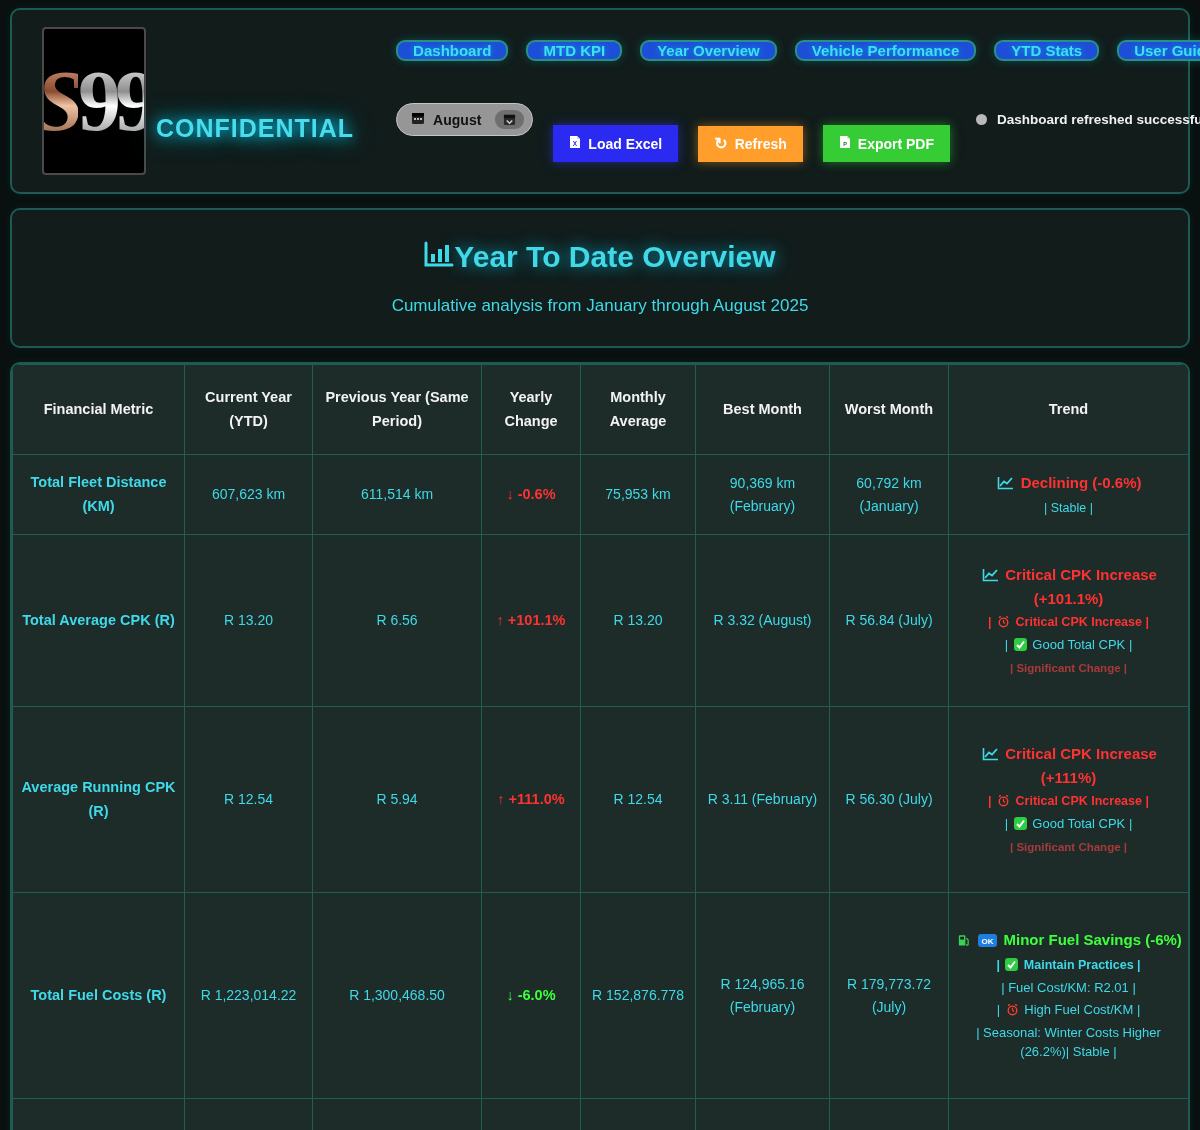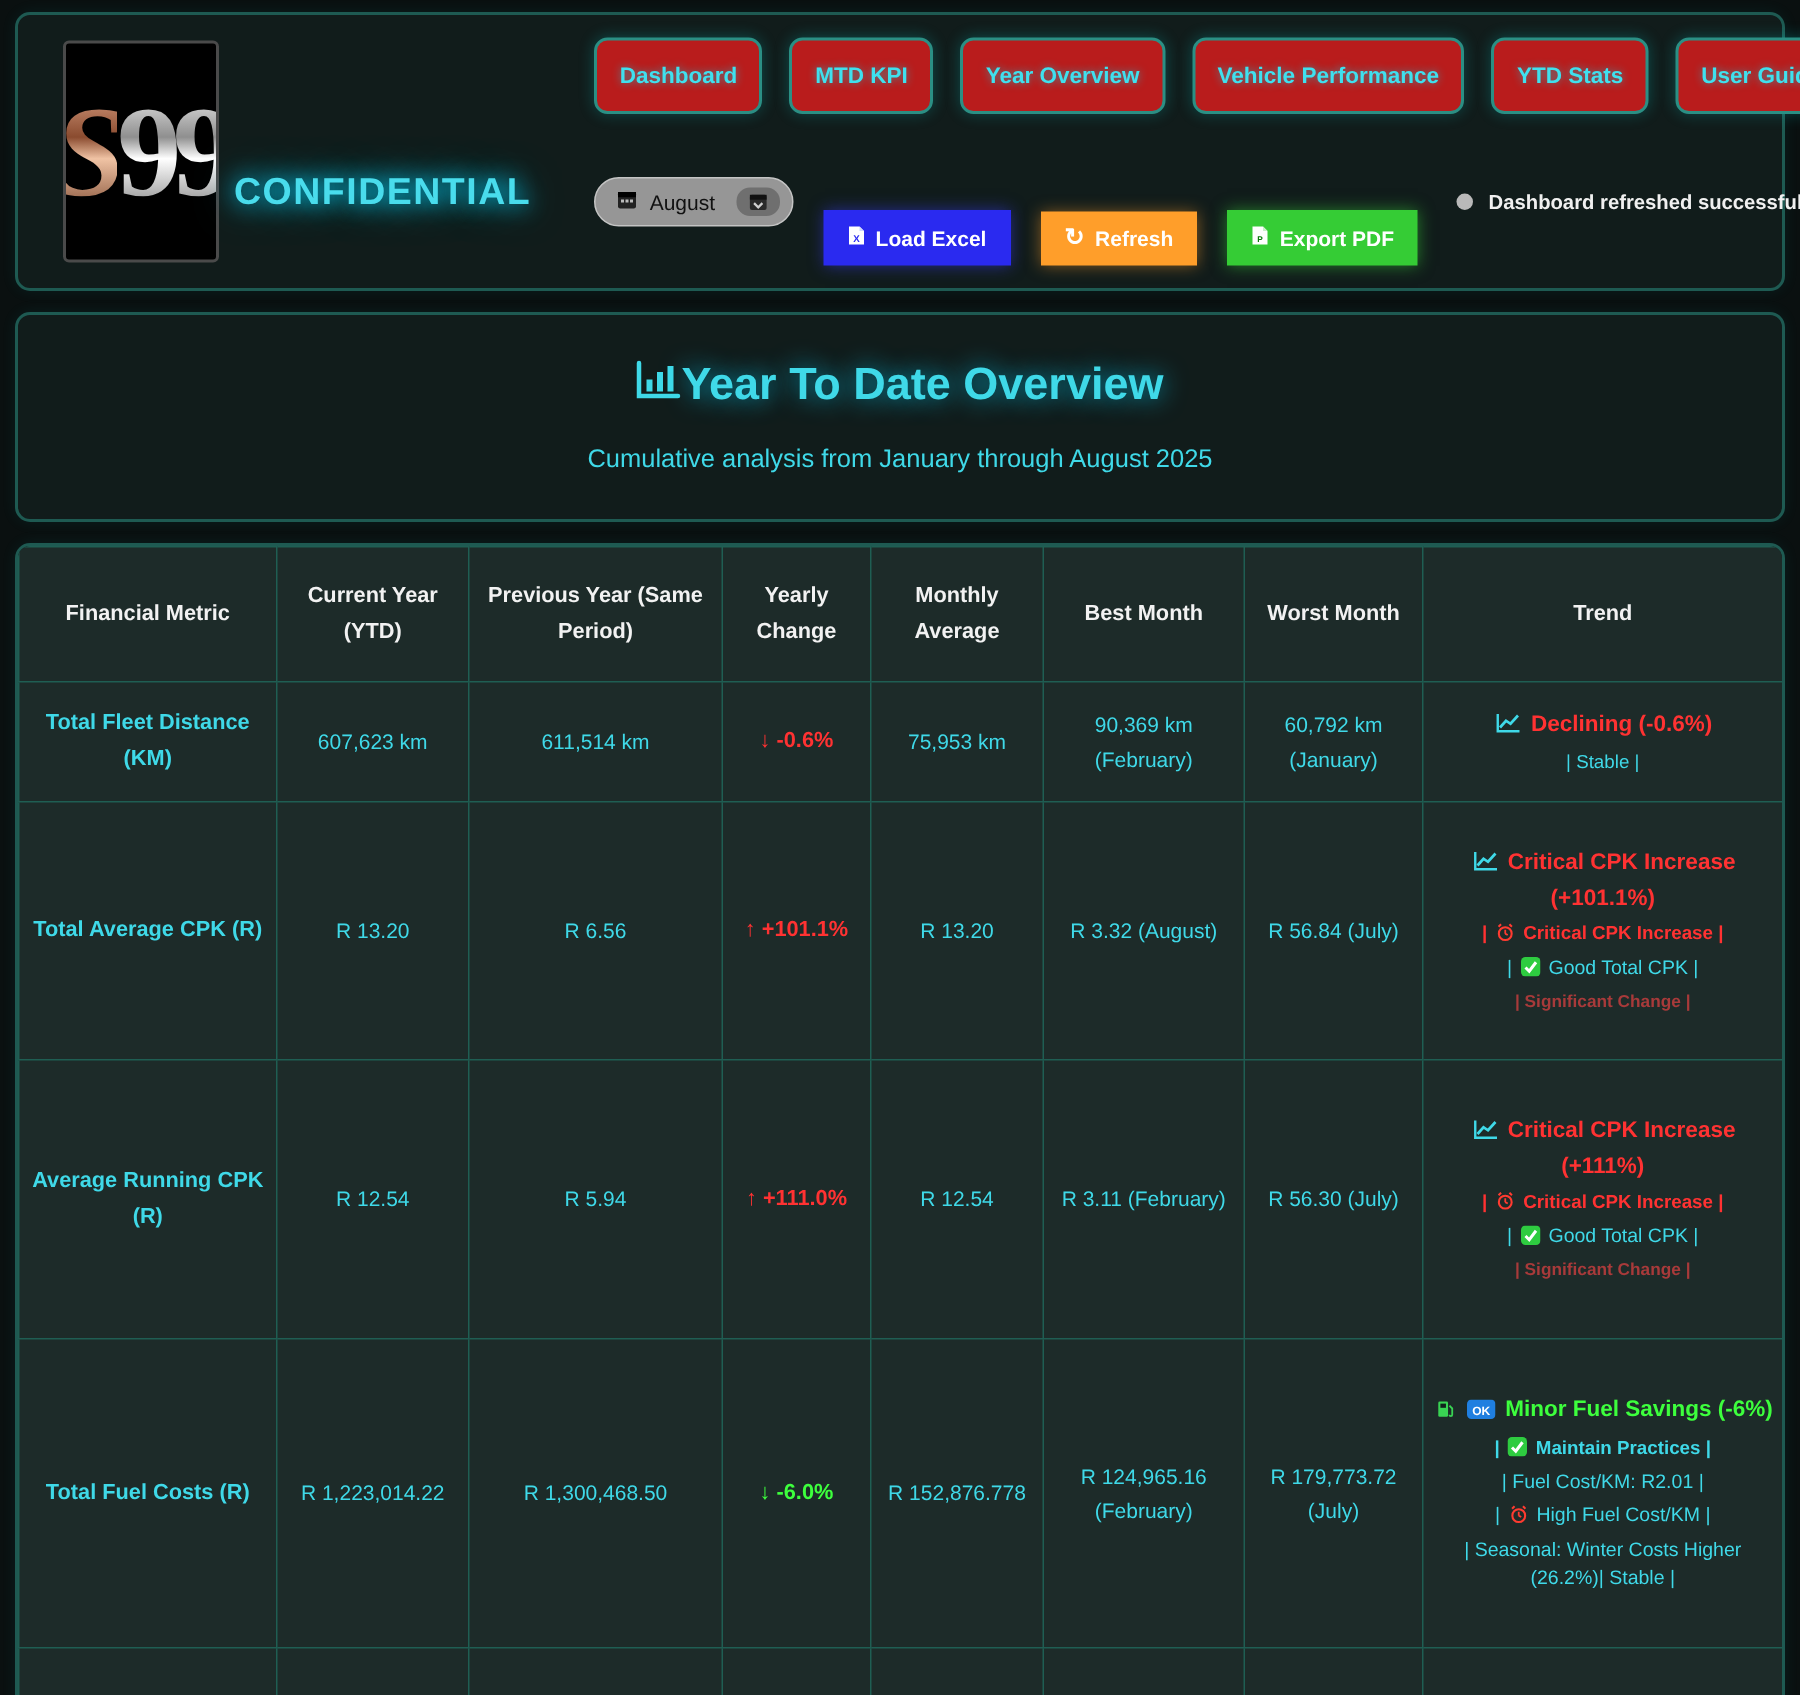--- a/index.html
+++ b/index.html
@@ -31,30 +31,30 @@
     -webkit-background-clip:text; background-clip:text; color:transparent;
   }
   .confidential {
     margin:54px 0 0 10px; font-size:25px; font-weight:bold; letter-spacing:1px;
     color:#49dcec; text-shadow:0 0 14px #00d5ff, 0 0 26px rgba(0,213,255,.6);
     flex:0 0 auto;
   }
   .header-right { margin-left:42px; display:flex; flex-direction:column; gap:16px; }
   .nav-row { display:flex; gap:18px; align-items:center; flex-wrap:nowrap; }
   .nav-btn {
-    background:#b91c1c; border:2px solid #2b8f84; border-radius:9px;
-    color:#3fe0ee; font-weight:bold; font-size:15px; padding:15px 15px; cursor:pointer;
+    background:#1d4ed8; border:2px solid #2b8f84; border-radius:9px;
+    color:#3fe0ee; font-weight:bold; font-size:15px; padding:0 15px; cursor:pointer;
     font-family:"Liberation Sans", sans-serif;
     box-shadow:0 0 10px rgba(0,220,220,.25); text-shadow:0 0 6px rgba(0,220,240,.6);
     white-space:nowrap;
   }
   .ctrl-row { display:flex; gap:20px; align-items:center; }
   .month-pill {
     background:#969696; border-radius:18px; padding:6px 8px 6px 14px;
-    display:flex; align-items:center; gap:8px; color:#111; font-weight:normal; font-size:14px; cursor:pointer;
+    display:flex; align-items:center; gap:8px; color:#111; font-weight:bold; font-size:14px; cursor:pointer;
     border:1px solid #c4c4c4; min-width:108px;
   }
   .month-pill .seg {
     background:#6f6f6f; border-radius:9px; padding:3px 8px; display:flex; align-items:center; cursor:pointer;
     margin-left:6px;
   }
   .ctl-btn {
     border:none; border-radius:0; color:#fff; font-weight:bold; font-size:14px;
     padding:10px 16px; cursor:pointer; display:flex; align-items:center; gap:7px;
     font-family:"Liberation Sans", sans-serif; white-space:nowrap;margin-top:48px;

